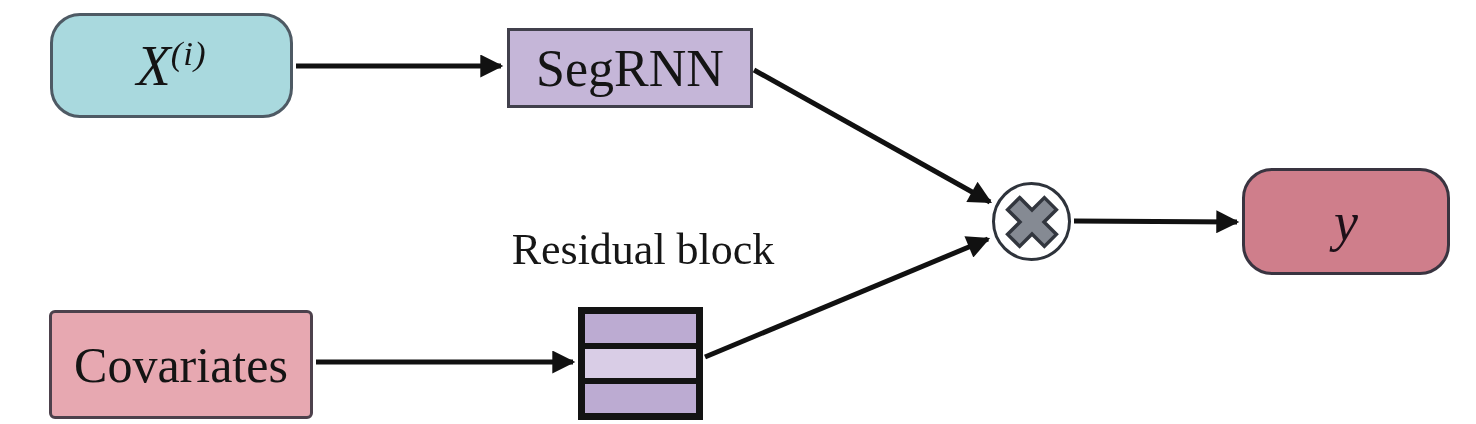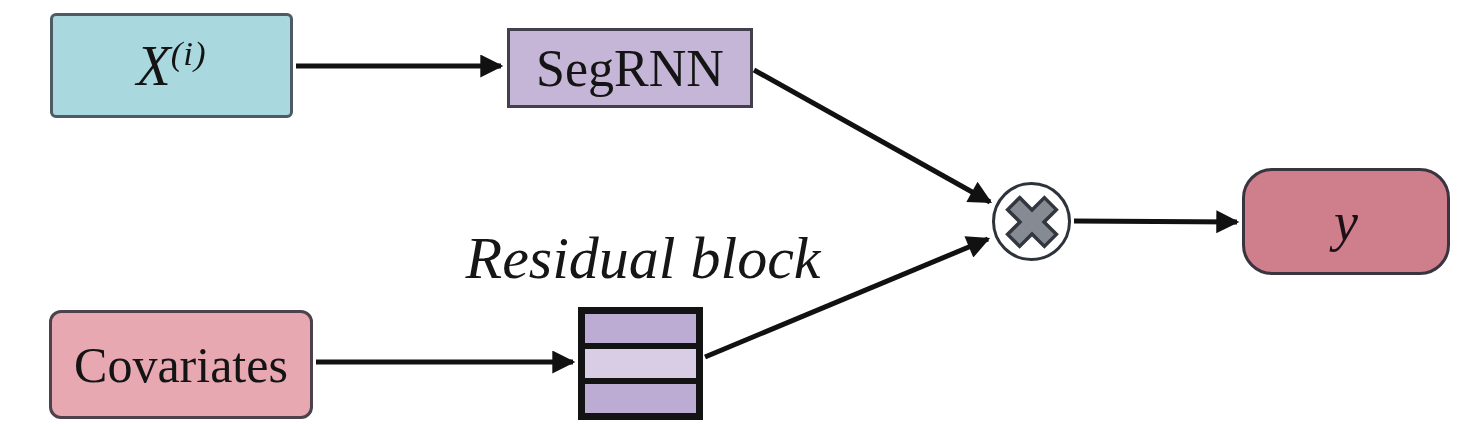--- a/index.html
+++ b/index.html
@@ -27,44 +27,43 @@
     justify-content: center;
     color: #141414;
   }
 
   
   .input-box {
     left: 50px; top: 13px;
     width: 243px; height: 105px;
     background: #a9d9de;
     border: 3px solid #4e5a64;
-    border-radius: 6px;
+    border-radius: 30px;
     font-size: 56px;
     font-style: italic;
   }
   .input-box sup { font-size: 0.62em; font-style: italic; letter-spacing: 1px; }
 
   
   .segrnn-box {
     left: 507px; top: 28px;
     width: 246px; height: 80px;
     background: #c5b6d8;
     border: 3px solid #41404c;
     font-size: 52px;
   }
 
   
   .residual-label {
     left: 440px; top: 224px;
     width: 406px;
     text-align: center;
-    font-size: 60px;
+    font-size: 44px;
     color: #161616;
     position: absolute;
-    font-style: italic;
   }
 
   
   .residual-stack {
     position: absolute;
     left: 578px; top: 307px;
     width: 125px; height: 113px;
     background: #131313;
     padding: 7px;
     display: flex;
@@ -90,21 +89,21 @@
     line-height: 0;
     vertical-align: -0.32em;
   }
 
   
   .covariates-box {
     left: 49px; top: 310px;
     width: 264px; height: 109px;
     background: #e7a8b1;
     border: 3px solid #4d414c;
-    border-radius: 12px;
+    border-radius: 6px;
     font-size: 50px;
   }
 
   
   .multiply-node {
     left: 992px; top: 182px;
     width: 79px; height: 79px;
     background: #ffffff;
     border: 3px solid #2e333b;
     border-radius: 50%;

